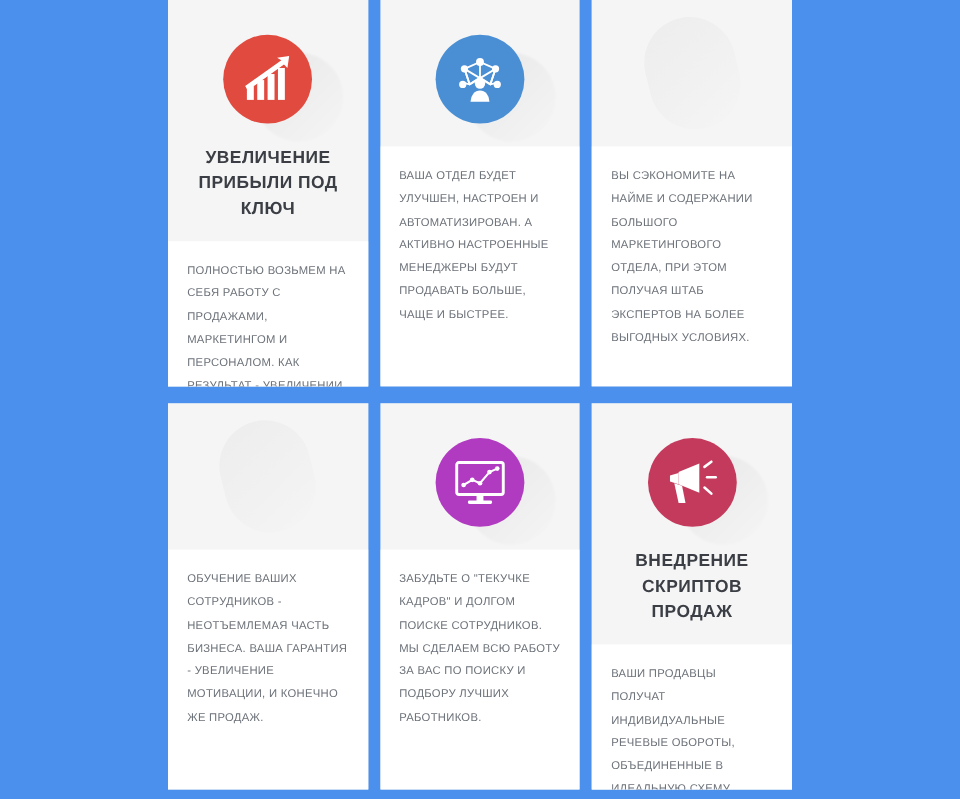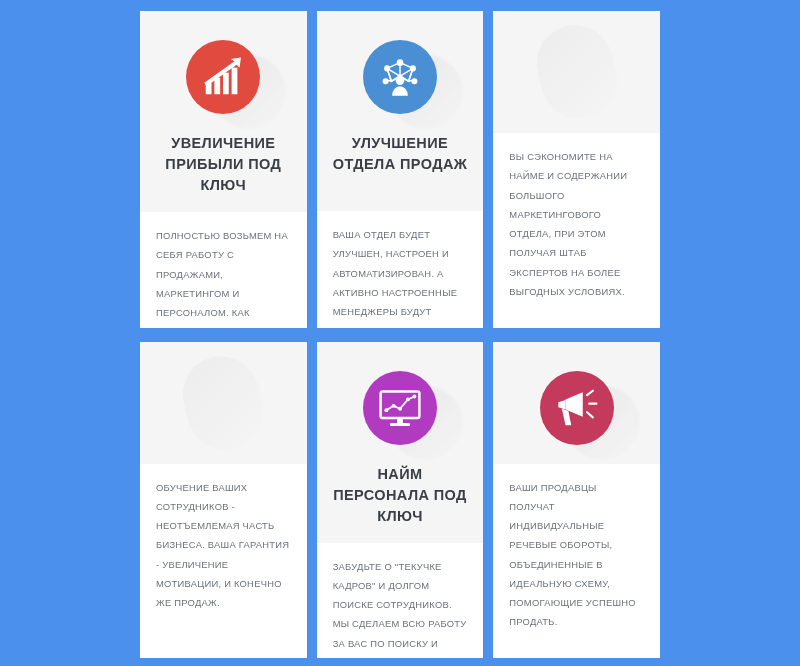--- a/index.html
+++ b/index.html
@@ -12,21 +12,21 @@
     height: 666px;
     background: #4a90ec;
     font-family: "Liberation Sans", "DejaVu Sans", sans-serif;
     overflow: hidden;
   }
 
   .services-grid {
     box-sizing: border-box;
     width: 800px;
     height: 666px;
-    padding: 11px 140px 8px 140px;
+    padding: 0 140px 8px 140px;
     display: grid;
     grid-template-columns: repeat(3, 1fr);
     grid-template-rows: repeat(2, 1fr);
     column-gap: 10px;
     row-gap: 14px;
   }
 
   .card {
     position: relative;
     background: #f5f5f5;
@@ -153,21 +153,20 @@
         <circle cx="12" cy="38" r="4.2"></circle>
         <circle cx="52" cy="38" r="4.2"></circle>
       </g>
       <g fill="#fff">
         <circle cx="32" cy="37" r="6"></circle>
         <path d="M21 58 a11 13 0 0 1 22 0 Z"></path>
       </g>
     </svg>
       </div>
     </div>
-    <div class="card-title">УЛУЧШЕНИЕ ОТДЕЛА ПРОДАЖ</div>
     <div class="card-body">
       <p>ВАША ОТДЕЛ БУДЕТ УЛУЧШЕН, НАСТРОЕН И АВТОМАТИЗИРОВАН. А АКТИВНО НАСТРОЕННЫЕ МЕНЕДЖЕРЫ БУДУТ ПРОДАВАТЬ БОЛЬШЕ, ЧАЩЕ И БЫСТРЕЕ.</p>
     </div>
     </div>
     <div class="card">
     <div class="card-icon-wrap">
       <div class="stub-shadow"></div>
       <div class="icon-disc broken" style="background:transparent">
         
       </div>
@@ -200,21 +199,20 @@
               <circle cx="23" cy="29" r="2.7"></circle>
         <circle cx="32" cy="33" r="2.7"></circle>
               <circle cx="43" cy="20" r="2.7"></circle>
         <circle cx="52" cy="16" r="2.7"></circle>
       </g>
       <rect x="28" y="46" width="8" height="8" fill="#fff"></rect>
       <rect x="18" y="53" width="28" height="4" rx="1.6" fill="#fff"></rect>
     </svg>
       </div>
     </div>
-    <div class="card-title">НАЙМ ПЕРСОНАЛА ПОД КЛЮЧ</div>
     <div class="card-body">
       <p>ЗАБУДЬТЕ О "ТЕКУЧКЕ КАДРОВ" И ДОЛГОМ ПОИСКЕ СОТРУДНИКОВ. МЫ СДЕЛАЕМ ВСЮ РАБОТУ ЗА ВАС ПО ПОИСКУ И ПОДБОРУ ЛУЧШИХ РАБОТНИКОВ.</p>
     </div>
     </div>
     <div class="card">
     <div class="card-icon-wrap">
       <div class="long-shadow"></div>
       <div class="icon-disc" style="background:#c43a5c">
 
     <svg viewBox="0 0 64 64" aria-hidden="true">
@@ -224,17 +222,18 @@
         <path d="M11 33 L20 36 L24 56 L16 56 Z"></path>
       </g>
       <g stroke="#fff" stroke-width="3" stroke-linecap="round">
         <path d="M46 14 L54 8"></path>
         <path d="M49 26 L59 26"></path>
         <path d="M46 38 L54 45"></path>
       </g>
     </svg>
       </div>
     </div>
+    <div class="card-title">ВНЕДРЕНИЕ СКРИПТОВ ПРОДАЖ</div>
     <div class="card-body">
       <p>ВАШИ ПРОДАВЦЫ ПОЛУЧАТ ИНДИВИДУАЛЬНЫЕ РЕЧЕВЫЕ ОБОРОТЫ, ОБЪЕДИНЕННЫЕ В ИДЕАЛЬНУЮ СХЕМУ, ПОМОГАЮЩИЕ УСПЕШНО ПРОДАТЬ.</p>
     </div>
     </div>
   </div>
 
 </body></html>

